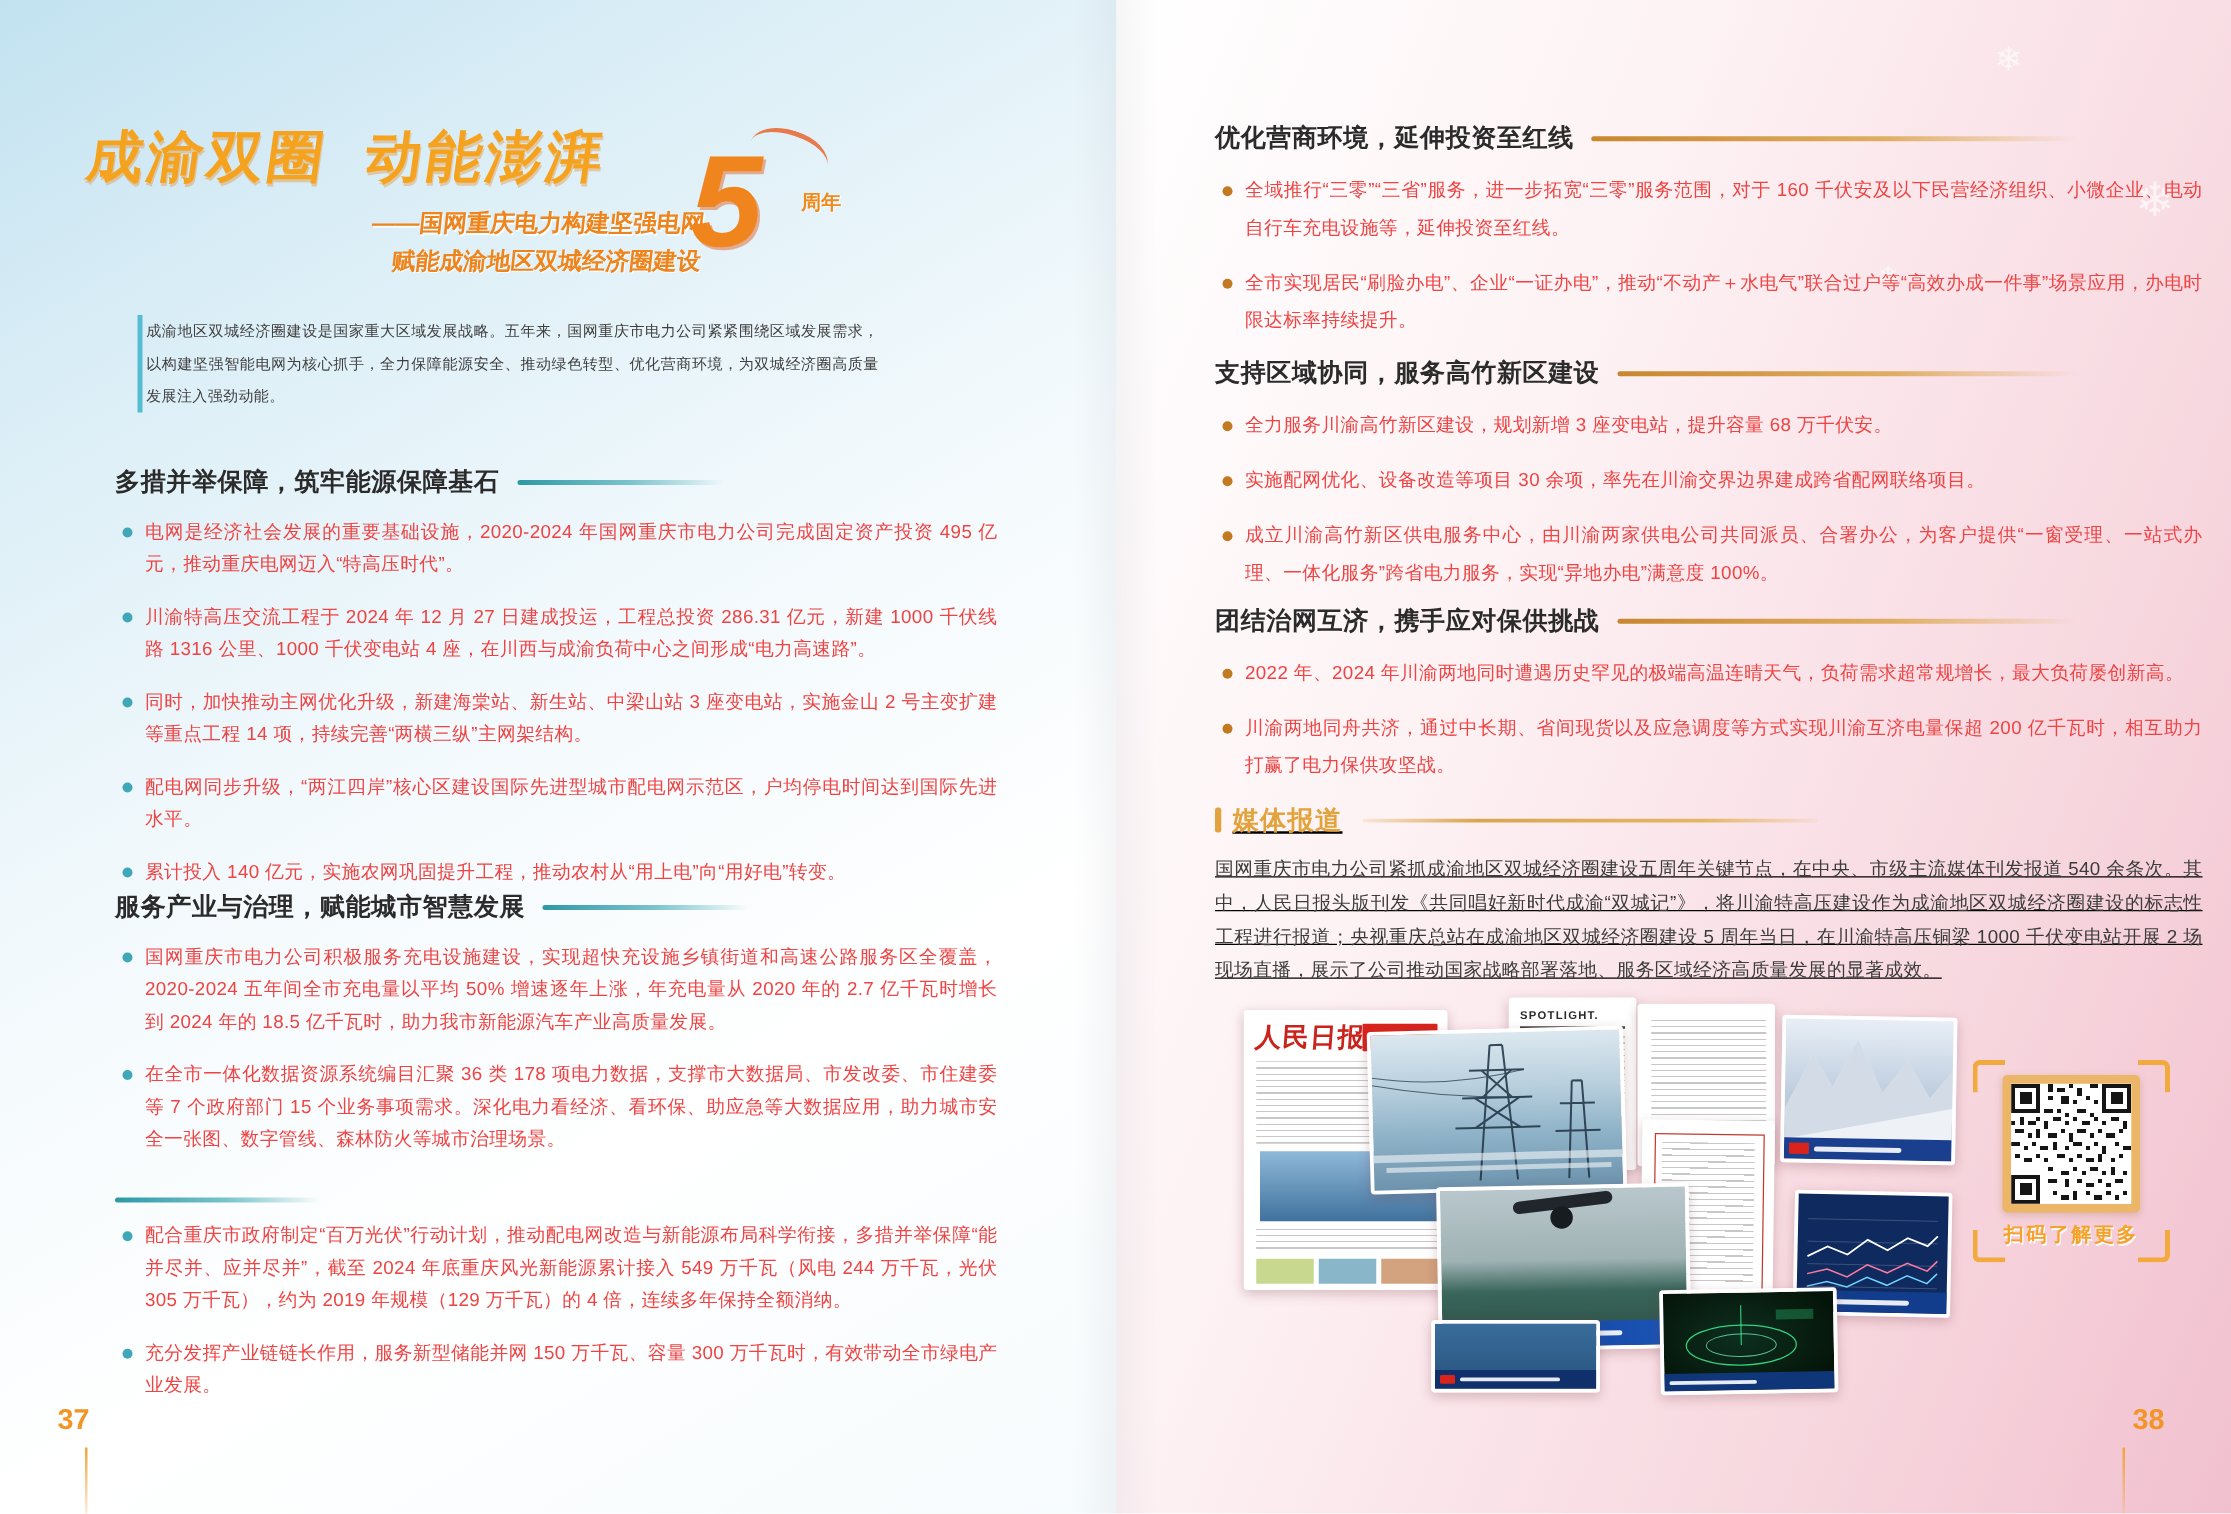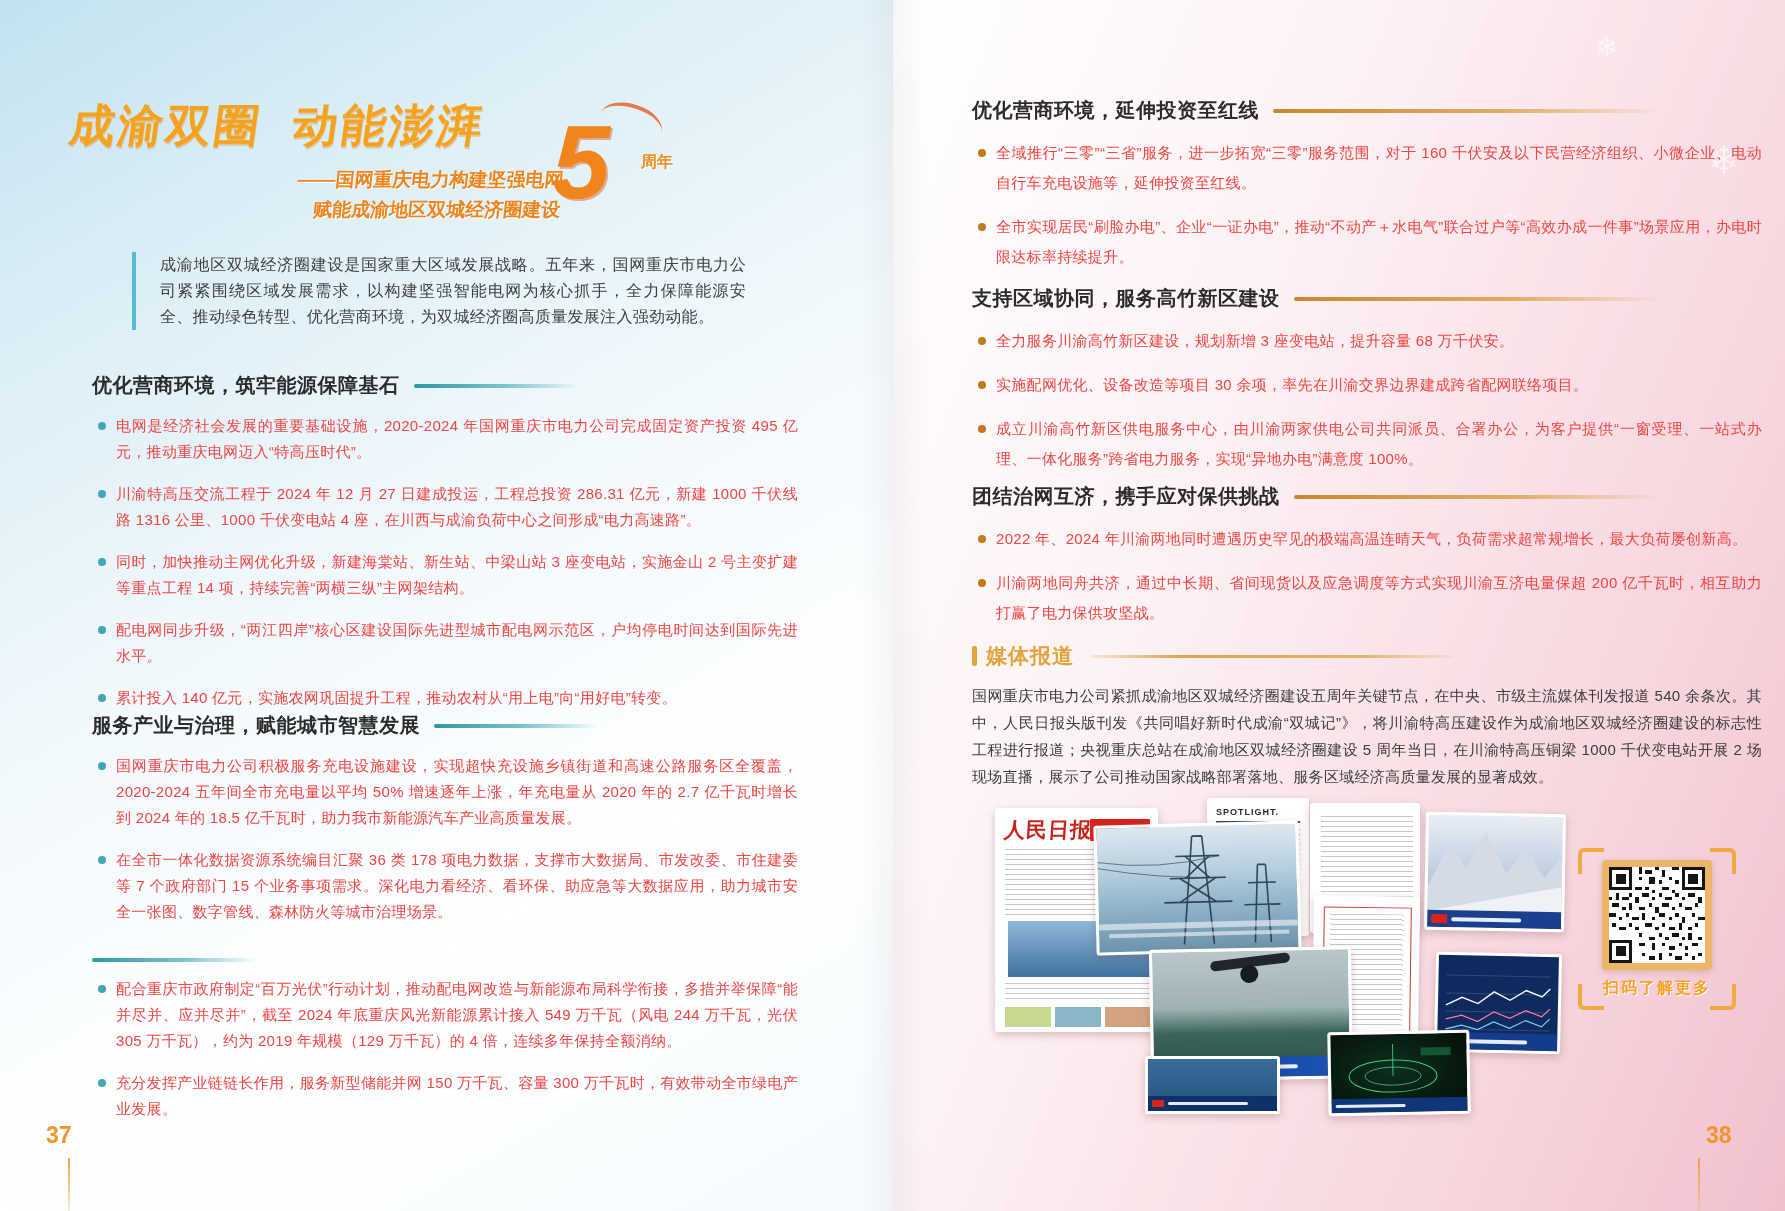--- a/index.html
+++ b/index.html
@@ -20,44 +20,44 @@
   .subtitle{position:absolute;left:150px;top:165px;width:412px;text-align:right;
     font-size:19px;font-weight:800;color:#ee841c;transform:skewX(-6deg);line-height:1.6;
     text-shadow:1px 1px 0 rgba(255,255,255,0.85);}
   .badge5{position:absolute;left:552px;top:108px;width:125px;height:125px;}
   .badge5 .num{font-size:104px;font-weight:900;font-style:italic;line-height:1.05;
     color:#f0851d;text-shadow:2px 2px 0 rgba(222,84,24,0.45);}
   .badge5 .lbl{position:absolute;right:4px;top:44px;font-size:16px;font-weight:800;color:#ef8b1e;
     text-shadow:1px 1px 0 #fff;}
   .badge5::before{content:"";position:absolute;right:14px;top:-4px;width:64px;height:34px;
     border:0;border-top:4px solid #e95c1f;border-radius:50%;transform:rotate(18deg);opacity:.8;}
-  .intro{position:absolute;left:132px;top:252px;width:586px;margin:0;
-    border-left:4px solid #56bcd3;padding-left:24px;
-    font-size:16px;line-height:26px;color:#404040;text-align:justify;letter-spacing:.3px;}
+  .intro{position:absolute;left:110px;top:252px;width:586px;margin:0;
+    border-left:4px solid #56bcd3;padding-left:3px;
+    font-size:12px;line-height:26px;color:#404040;text-align:justify;letter-spacing:.3px;}
 
   .sec{position:absolute;}
   .sec-head{display:flex;align-items:center;gap:14px;margin:0 0 14px 0;
     font-size:20px;font-weight:800;color:#2b2b2b;letter-spacing:.5px;}
   .hline-teal{width:165px;height:4px;border-radius:2px;flex:none;
     background:linear-gradient(90deg,#2d98a5 0%,#7cc4cd 55%,rgba(124,196,205,0) 100%);}
   .hline-gold{flex:1;height:4px;border-radius:2px;
     background:linear-gradient(90deg,#c8872f 0%,#dfae63 60%,rgba(228,190,130,0) 100%);}
   ul.bullets{list-style:none;margin:0;padding:0;}
   ul.bullets li{position:relative;padding-left:24px;margin-bottom:16px;
     font-size:15px;line-height:26px;color:#ef4444;text-align:justify;letter-spacing:.3px;}
   ul.bullets li::before{content:"";position:absolute;left:6px;top:9px;width:8px;height:8px;
     border-radius:50%;background:#3fa7b8;}
   .sec.right ul.bullets li{line-height:30px;margin-bottom:14px;}
   .sec.right ul.bullets li::before{background:#c27a22;top:11px;}
   .sec.left{left:92px;width:706px;}
   .sec.right{left:972px;width:790px;}
   .sec.right .sec-head{width:690px;}
 
   
-  .media{position:absolute;left:972px;top:642px;width:790px;}
+  .media{position:absolute;left:972px;top:642px;width:790px;text-decoration:underline;}
   .media-head{display:flex;align-items:center;width:482px;margin-bottom:12px;}
   .media-bar{width:5px;height:20px;background:#e2a23c;border-radius:2px;margin-right:9px;flex:none;}
   .media-title{font-size:21px;font-weight:800;color:#e2a23c;letter-spacing:1px;}
   .media-line{flex:1;height:3px;margin-left:16px;border-radius:2px;
     background:linear-gradient(90deg,rgba(217,166,79,.15) 0%,#d9a64f 25%,#e3b666 75%,rgba(227,182,102,.1) 100%);}
   .media-par{margin:0;font-size:15px;line-height:27px;color:#3c3c3c;text-align:justify;letter-spacing:.3px;}
 
   
   .collage{position:absolute;left:995px;top:798px;width:575px;height:330px;}
   .tile{position:absolute;background:#fff;border:3px solid #fff;border-radius:3px;
@@ -108,21 +108,21 @@
   </div>
   <div class="badge5">
     <span class="num">5</span>
     <span class="lbl">周年</span>
   </div>
 
   <p class="intro">成渝地区双城经济圈建设是国家重大区域发展战略。五年来，国网重庆市电力公司紧紧围绕区域发展需求，以构建坚强智能电网为核心抓手，全力保障能源安全、推动绿色转型、优化营商环境，为双城经济圈高质量发展注入强劲动能。</p>
 
   <div class="sec left" style="top:372px;">
     <div class="sec-head">
-      <span>优化营商环境，筑牢能源保障基石</span>
+      <span>多措并举保障，筑牢能源保障基石</span>
       <span class="hline-teal"></span>
     </div>
     <ul class="bullets">
       <li><span>电网是经济社会发展的重要基础设施，2020-2024 年国网重庆市电力公司完成固定资产投资 495 亿元，推动重庆电网迈入“特高压时代”。</span></li>
       <li><span>川渝特高压交流工程于 2024 年 12 月 27 日建成投运，工程总投资 286.31 亿元，新建 1000 千伏线路 1316 公里、1000 千伏变电站 4 座，在川西与成渝负荷中心之间形成“电力高速路”。</span></li>
       <li><span>同时，加快推动主网优化升级，新建海棠站、新生站、中梁山站 3 座变电站，实施金山 2 号主变扩建等重点工程 14 项，持续完善“两横三纵”主网架结构。</span></li>
       <li><span>配电网同步升级，“两江四岸”核心区建设国际先进型城市配电网示范区，户均停电时间达到国际先进水平。</span></li>
       <li><span>累计投入 140 亿元，实施农网巩固提升工程，推动农村从“用上电”向“用好电”转变。</span></li>
     </ul>
   </div>

